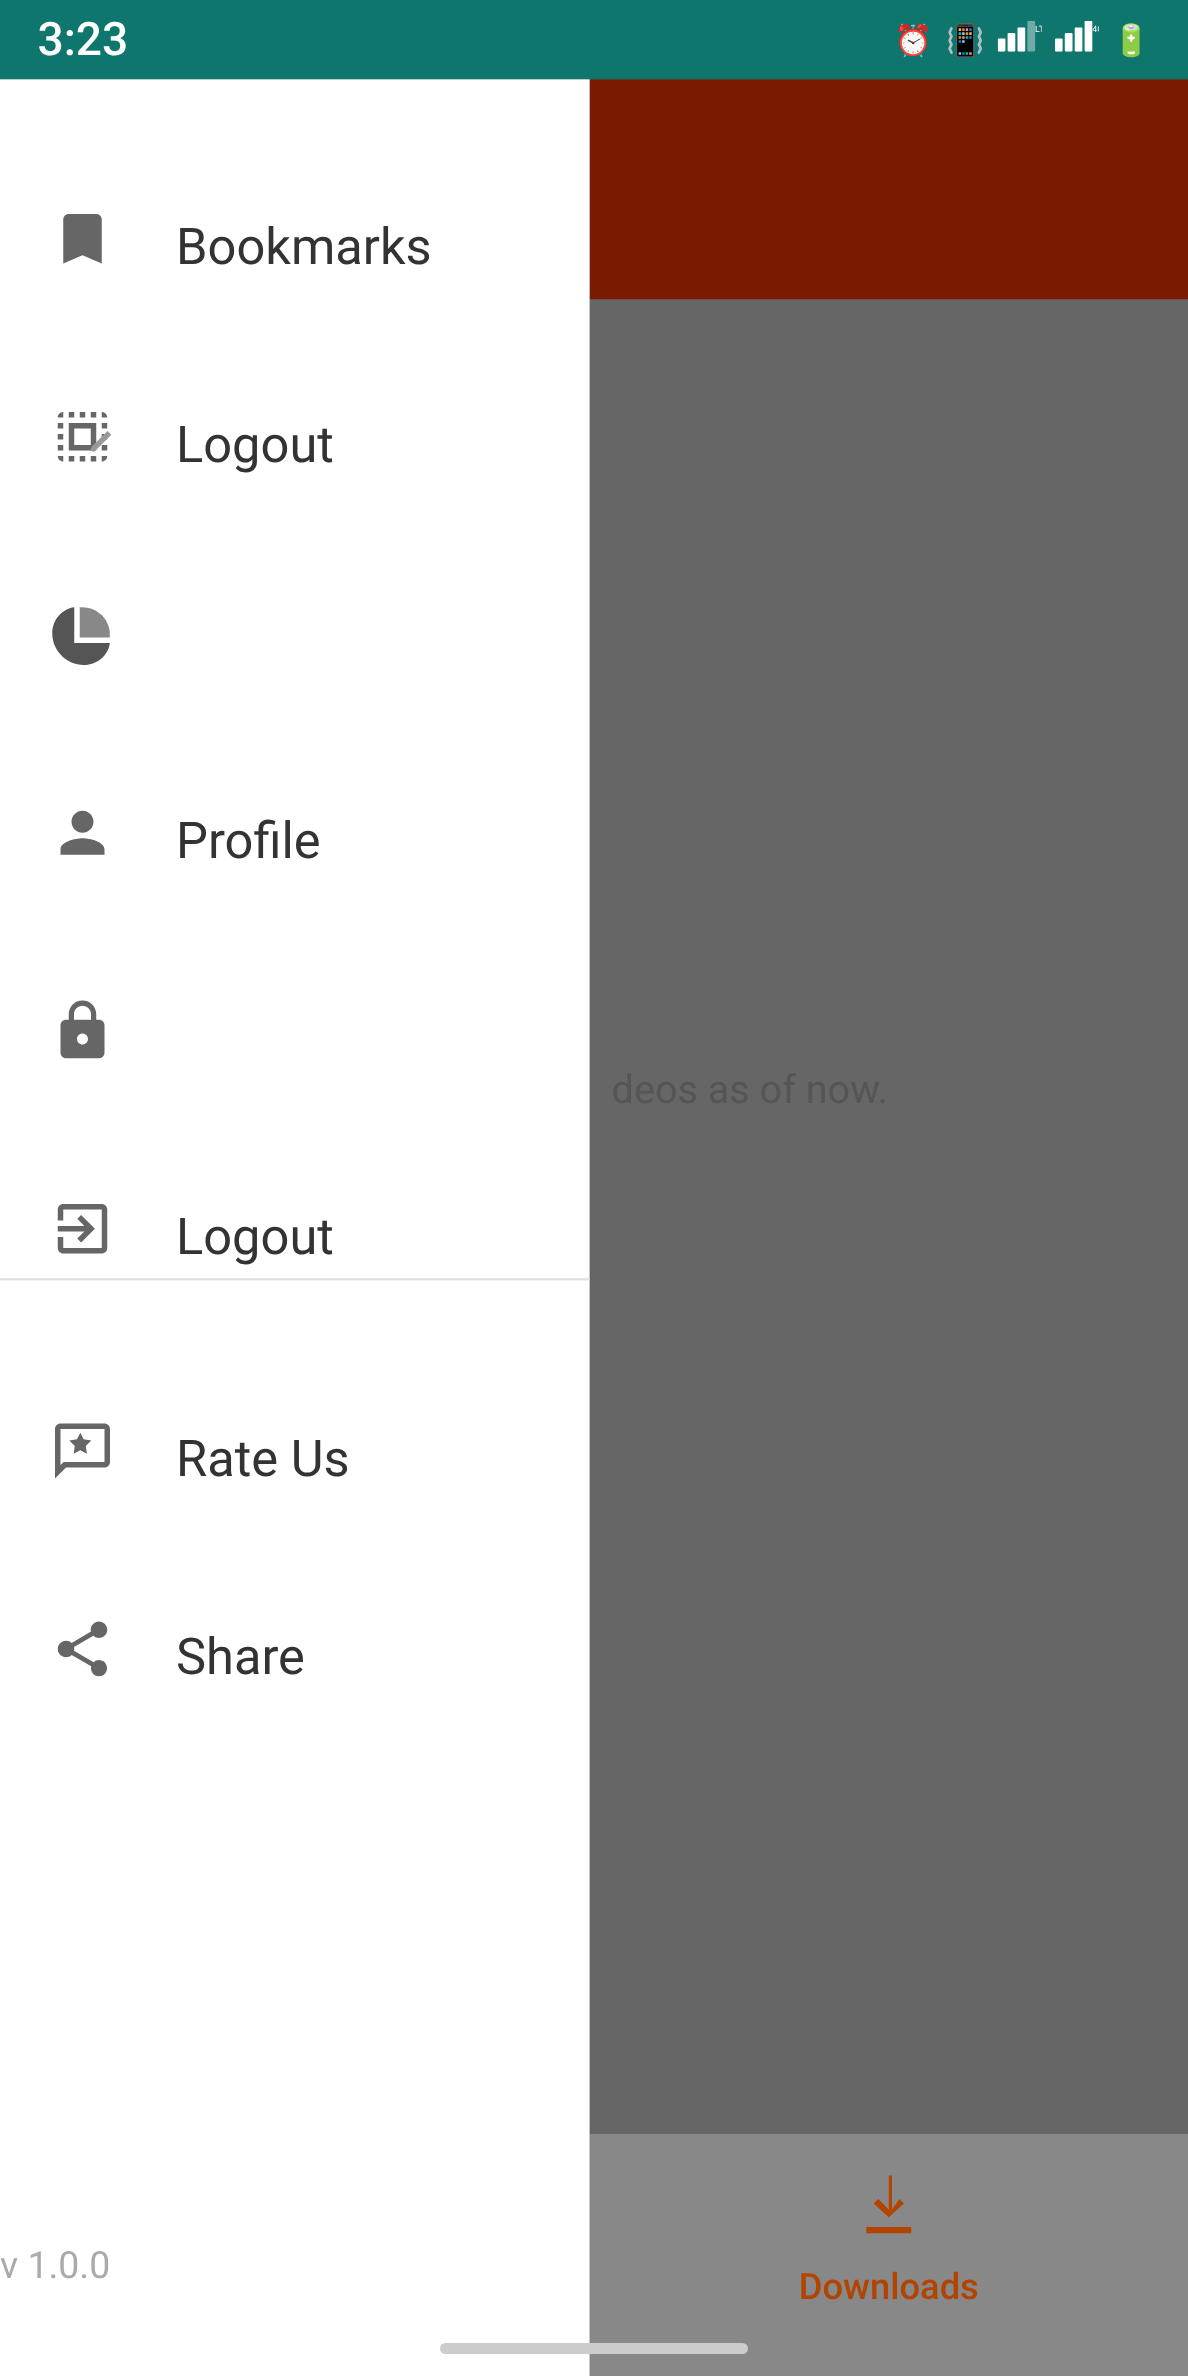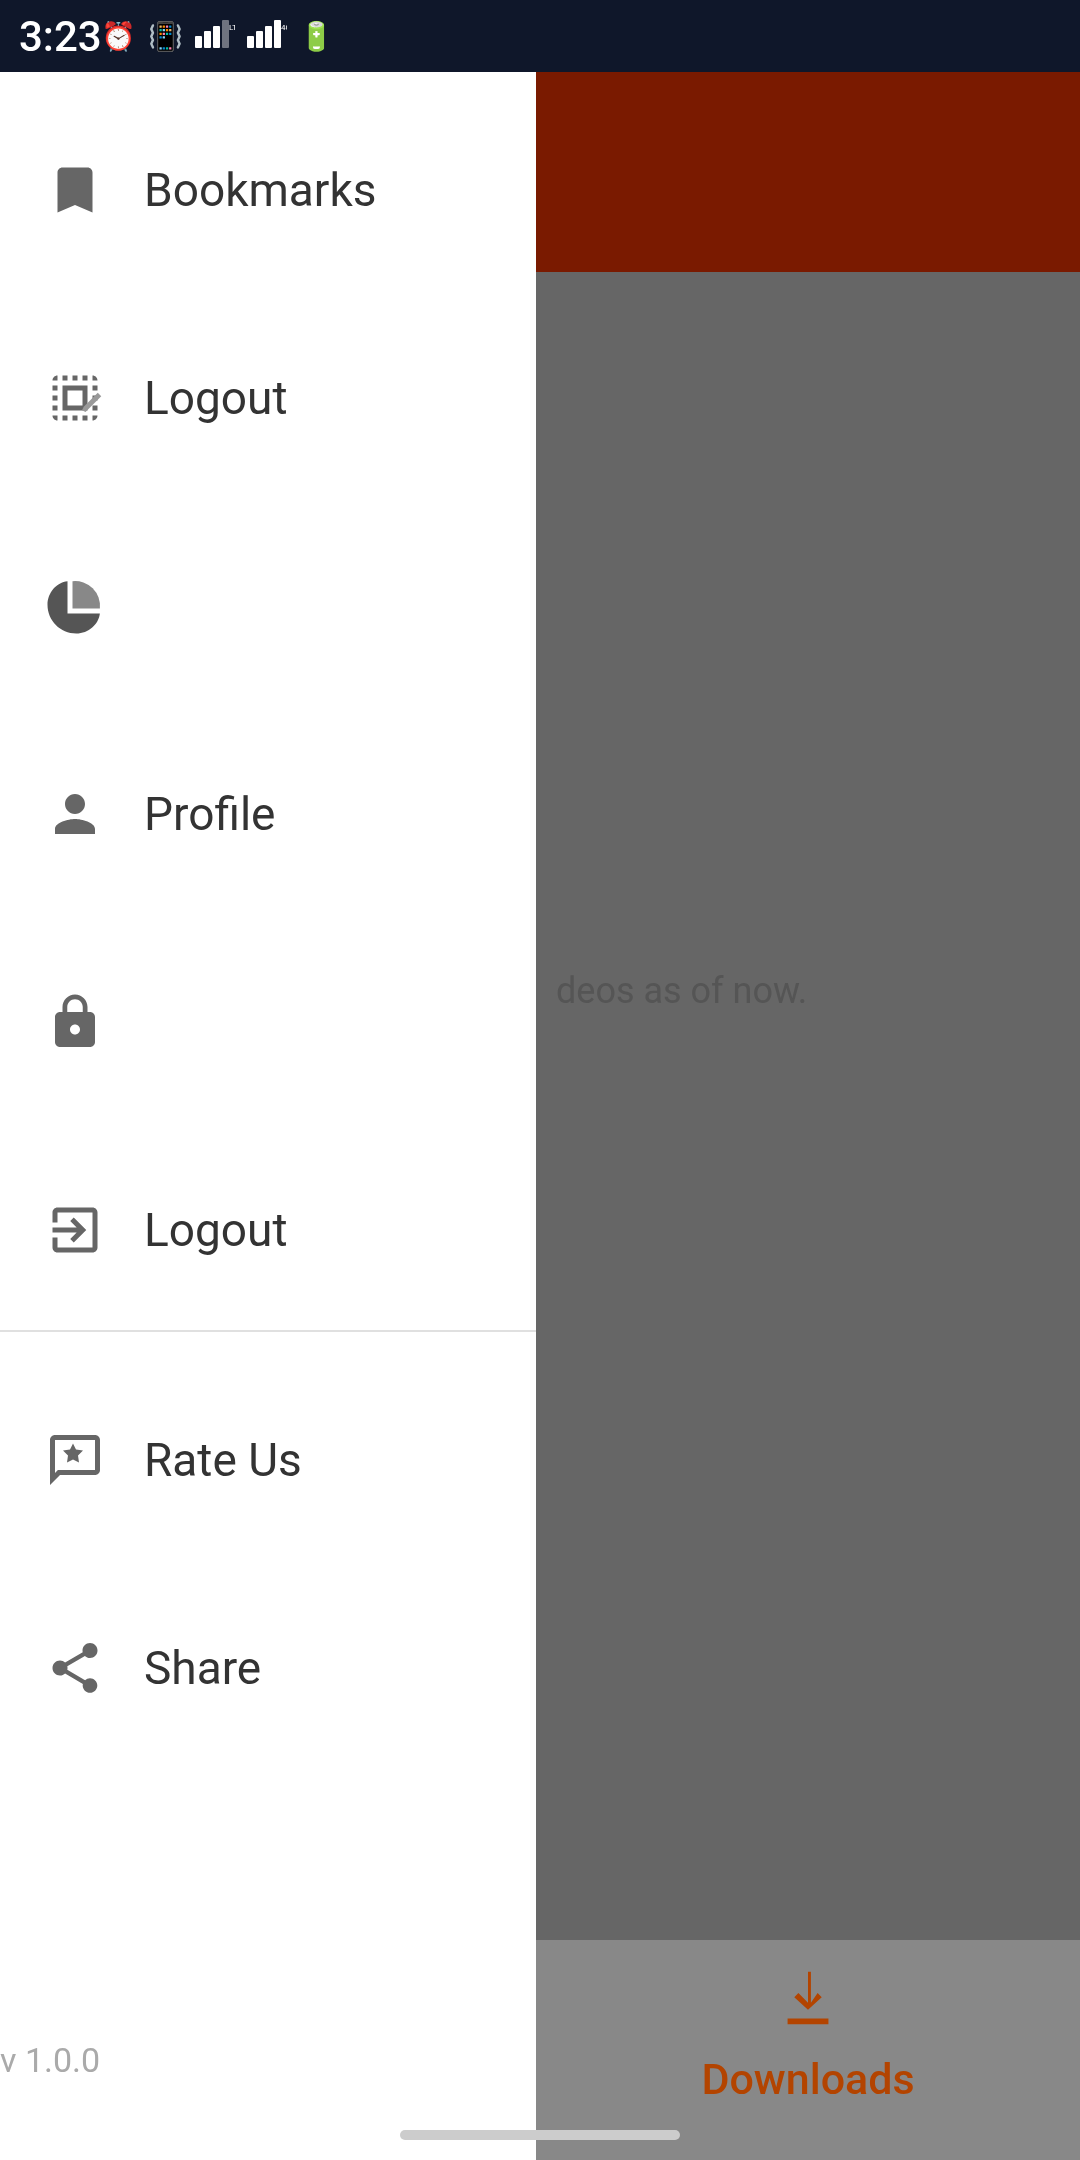--- a/index.html
+++ b/index.html
@@ -18,24 +18,25 @@
       background: #666;
     }
 
     
     .status-bar {
       position: absolute;
       top: 0;
       left: 0;
       width: 1080px;
       height: 72px;
-      background: #0f172a;
+      background: #0f766e;
       display: flex;
       align-items: center;
-      padding: 0 19px;
+      justify-content: space-between;
+      padding: 0 34px;
       z-index: 100;
     }
 
     .status-time {
       color: white;
       font-size: 42px;
       font-weight: 500;
     }
 
     .status-icons {
@@ -88,21 +89,21 @@
     }
 
     .downloads-icon {
       color: #b34400;
       font-size: 60px;
       line-height: 1;
     }
 
     .downloads-label {
       color: #b34400;
-      font-size: 43px;
+      font-size: 33px;
       font-weight: 500;
       margin-top: 8px;
     }
 
     
     .body-text-right {
       position: absolute;
       top: 950px;
       left: 536px;
       width: 544px;
@@ -120,26 +121,25 @@
       width: 536px;
       height: 2088px;
       background: white;
       z-index: 10;
       display: flex;
       flex-direction: column;
     }
 
     .menu-item {
       display: flex;
-      align-items: center;
+      align-items: flex-end;
       padding: 0 40px;
       height: 180px;
       cursor: pointer;
-      gap: 34px;
-      margin-top: 28px;
+      gap: 50px;
     }
 
     .menu-icon {
       width: 70px;
       height: 70px;
       display: flex;
       align-items: center;
       justify-content: center;
       flex-shrink: 0;
     }

